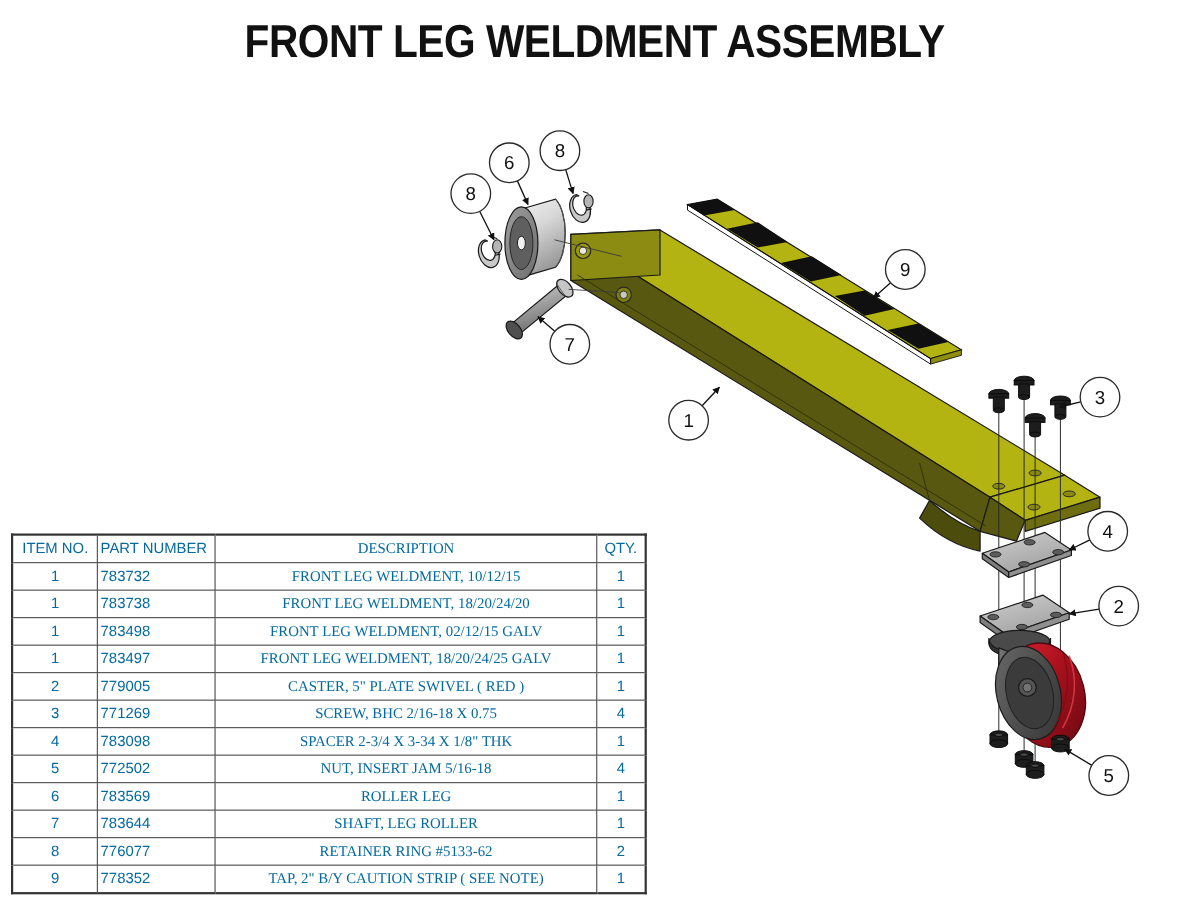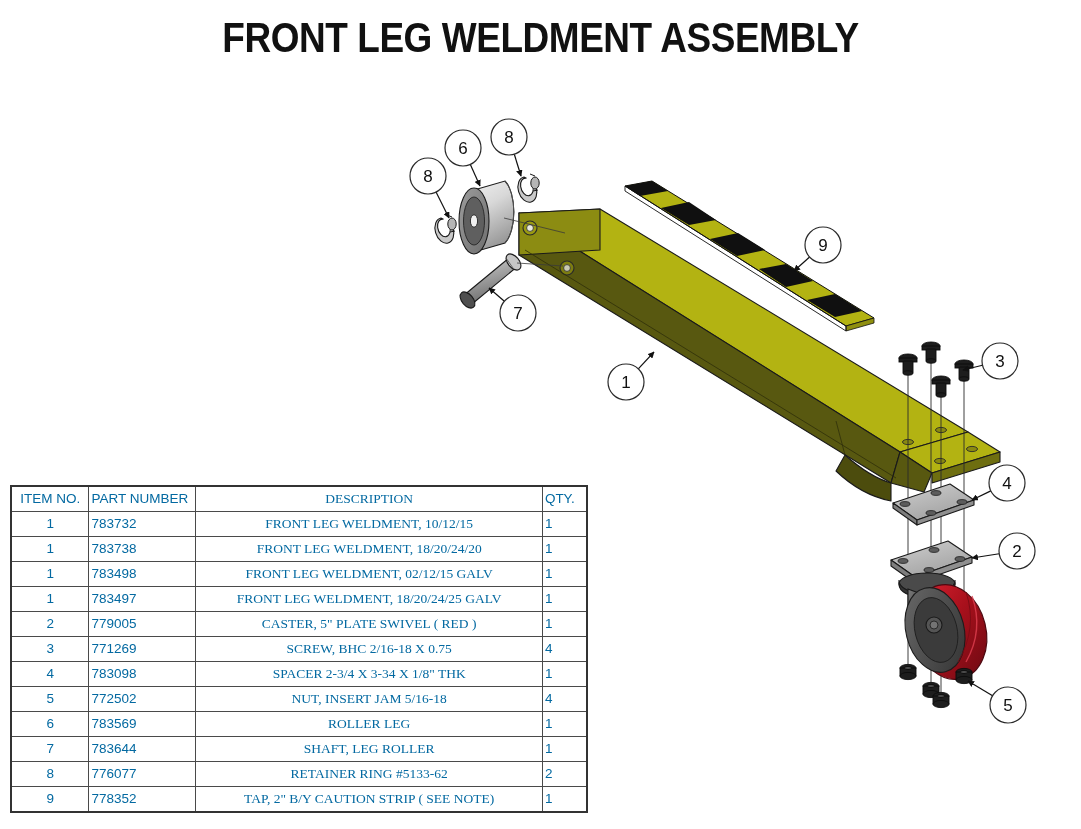--- a/index.html
+++ b/index.html
@@ -63,21 +63,21 @@
     line-height: 24px;
     white-space: nowrap;
     overflow: hidden;
   }
   #bom th {
     text-align: center;
   }
   #bom .c-item   { width: 75px;  text-align: center; }
   #bom .c-part   { width: 103px; text-align: left; }
   #bom .c-desc   { width: 357px; text-align: center; font-family: Liberation Serif, serif; }
-  #bom .c-qty    { width: 41px;  text-align: left; }
+  #bom .c-qty    { width: 41px;  text-align: center; }
   #bom thead tr th { border-top: 2px solid #333; }
   #bom .outer-l { border-left: 2px solid #333; }
   #bom .outer-r { border-right: 2px solid #333; }
   #bom tbody tr:last-child td { border-bottom: 2px solid #333; }
 </style>
 </head>
 <body>
 
 <div id="page-title">FRONT LEG WELDMENT ASSEMBLY</div>
 

